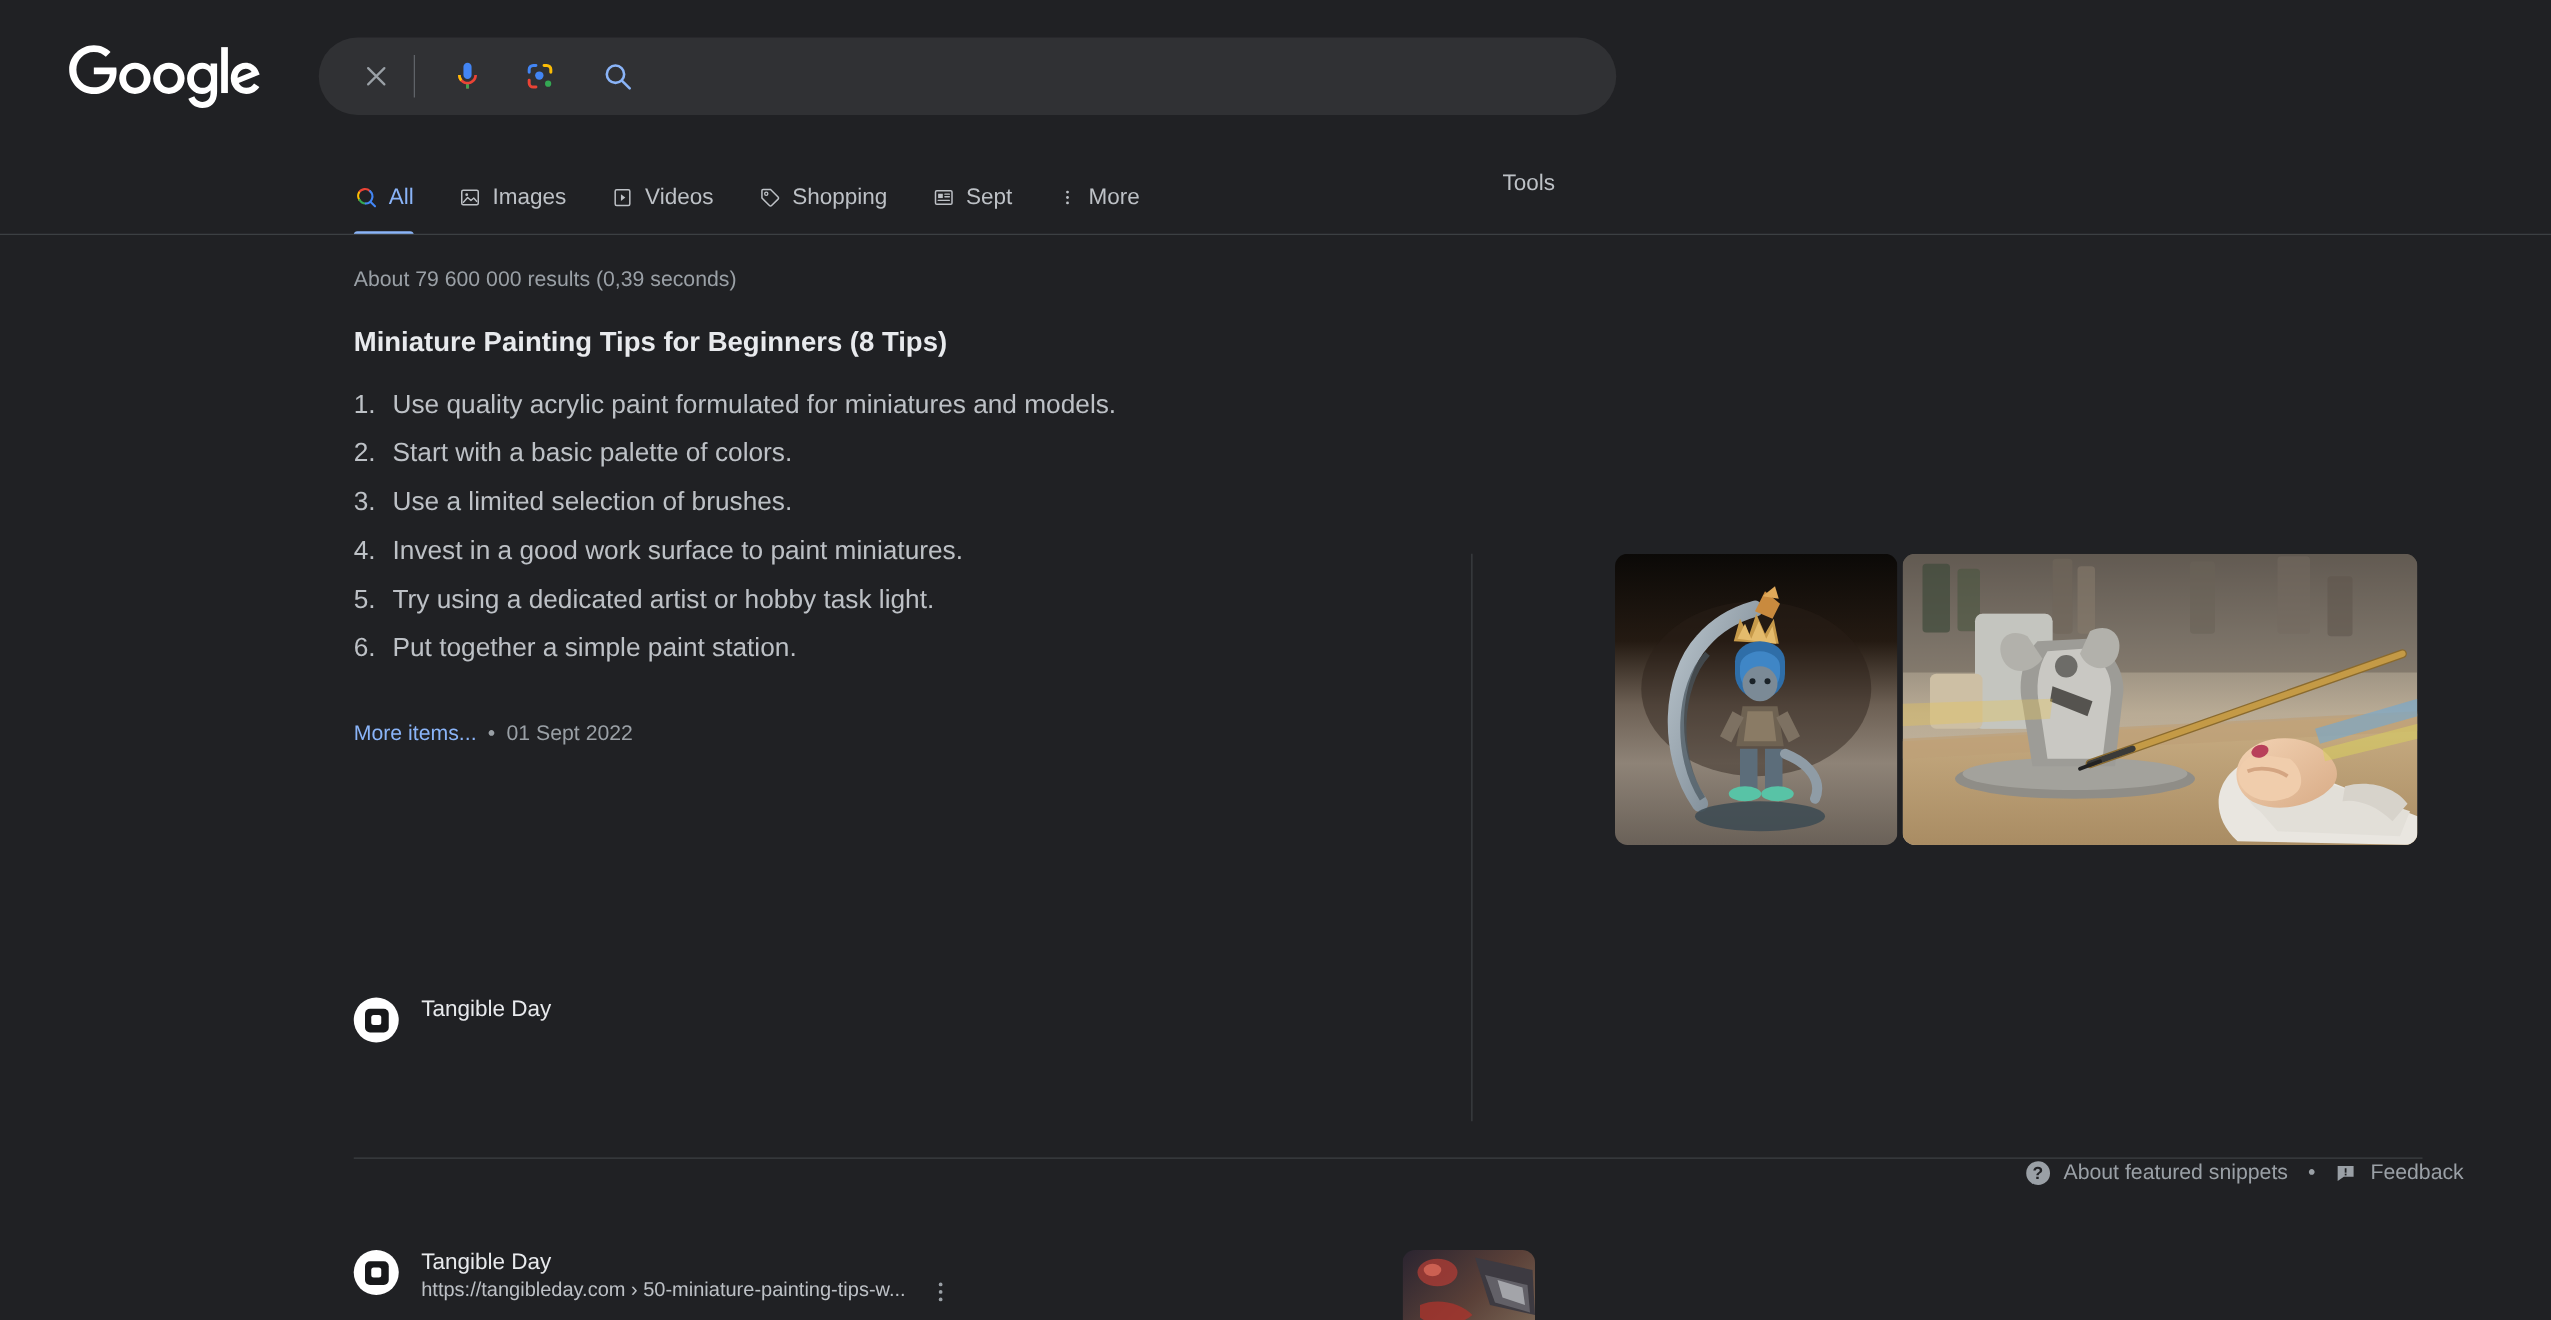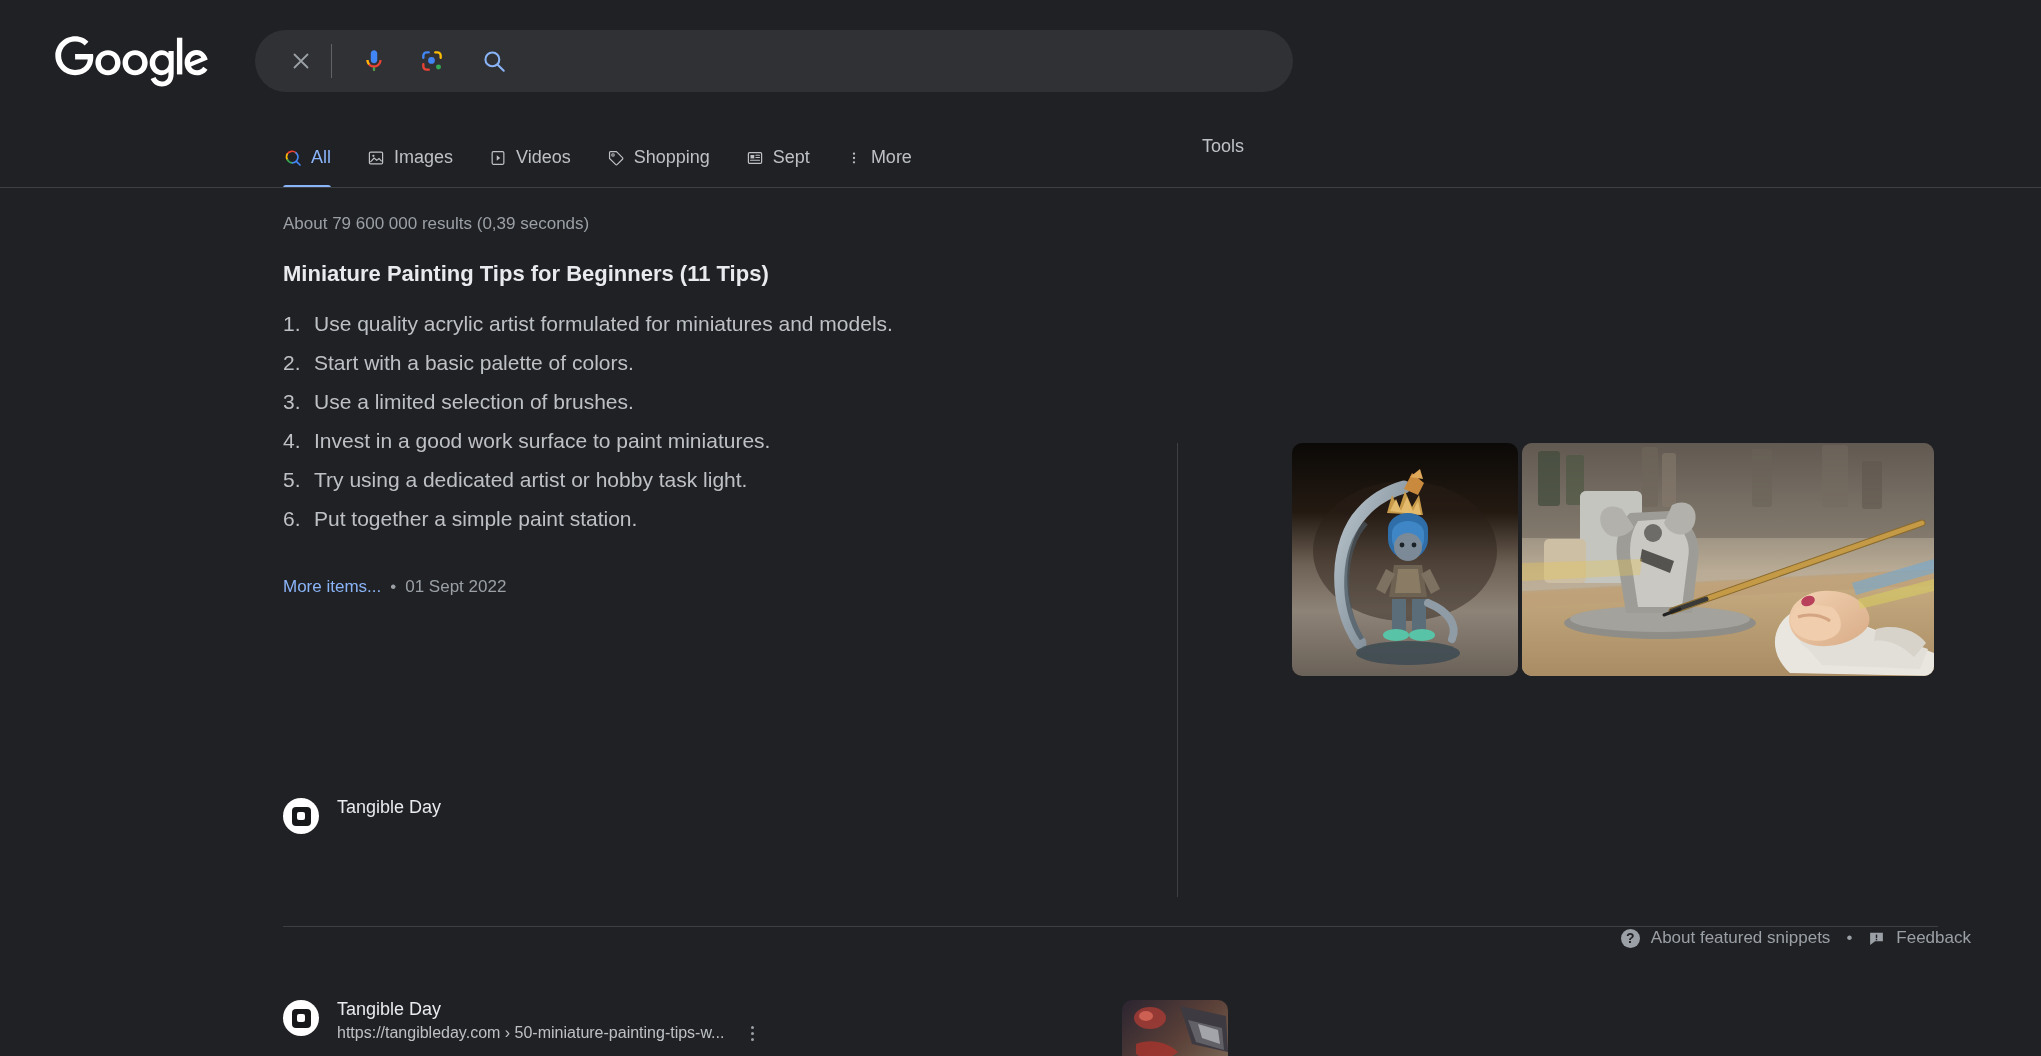--- a/index.html
+++ b/index.html
@@ -515,24 +515,24 @@
   </div>
 
   <div class="nav-rule"></div>
 </div>
 
 <div class="main">
 
   <div class="result-count">About 79 600 000 results (0,39 seconds)</div>
 
   <div class="snippet">
-    <div class="snippet-title">Miniature Painting Tips for Beginners (11 Tips)</div>
+    <div class="snippet-title">Miniature Painting Tips for Beginners (8 Tips)</div>
 
     <ol class="snippet-list">
-      <li>Use quality acrylic artist formulated for miniatures and models.</li>
+      <li>Use quality acrylic paint formulated for miniatures and models.</li>
       <li>Start with a basic palette of colors.</li>
       <li>Use a limited selection of brushes.</li>
       <li>Invest in a good work surface to paint miniatures.</li>
       <li>Try using a dedicated artist or hobby task light.</li>
       <li>Put together a simple paint station.</li>
     </ol>
 
     <div class="more-items-row">
       <span class="more-items">More items...</span>
       <span class="dot-sep">•</span>

